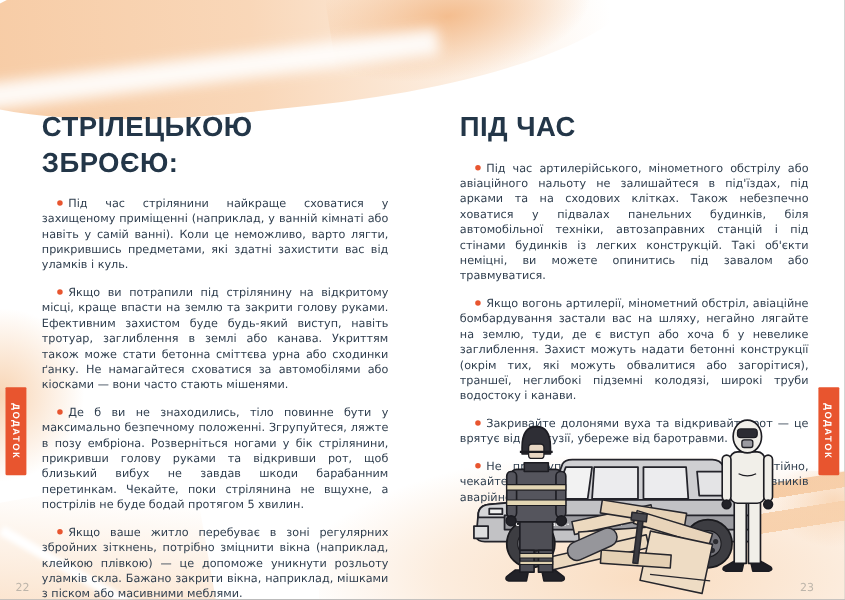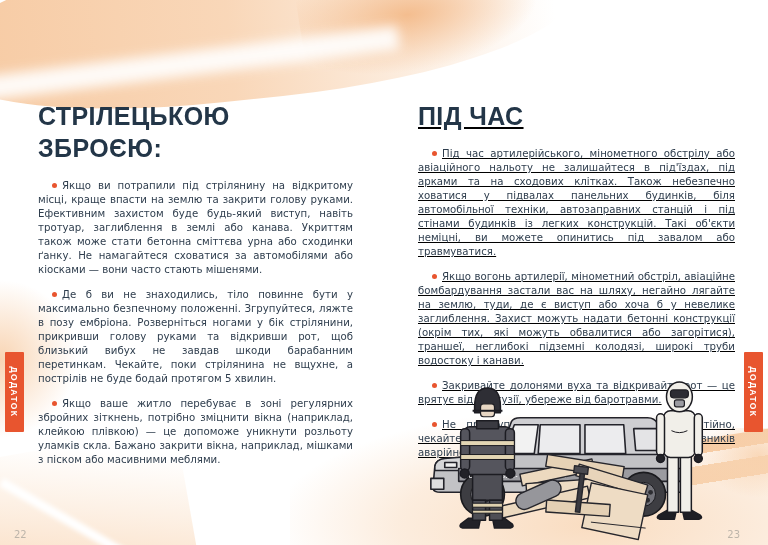--- a/index.html
+++ b/index.html
@@ -42,21 +42,21 @@
     right:-26px;bottom:4px;width:200px;height:100px;transform:rotate(-9deg);
     background:linear-gradient(180deg,rgba(244,193,146,.8) 0 14px,rgba(253,240,229,.2) 14px 26px,rgba(246,201,158,.75) 26px 44px,rgba(253,240,229,0) 44px);
   }
   #tex-right-mid{
     right:-14px;top:428px;width:80px;height:70px;
     background:radial-gradient(ellipse at 70% 40%,rgba(248,209,172,.8) 0%,rgba(248,209,172,0) 70%);
   }
   
   .col{position:absolute;top:100px;}
   #col-left{left:38px;width:331px;}
-  #col-right{left:418px;width:333px;text-decoration:underline;}
+  #col-right{left:418px;width:333px;}
   .title{color:#233648;font-family:"Liberation Sans","DejaVu Sans",sans-serif;
     font-weight:800;font-size:25px;line-height:32px;letter-spacing:.4px;}
   .body-text{margin-top:15px;color:#2e3d4d;font-size:10.2px;line-height:14px;text-align:justify;}
   .body-text p{margin:0 16px 11px 0;text-indent:14px;}
   .bullet{display:inline-block;width:5px;height:5px;border-radius:50%;
     background:#e8552f;margin-right:5px;position:relative;top:-1px;}
   
   .side-tab{position:absolute;top:352px;width:19px;height:80px;background:#e8552f;
     display:flex;align-items:center;justify-content:center;border-radius:1px;}
   #tab-left{left:5px;}
@@ -85,20 +85,21 @@
   <div class="tex" id="tex-bottom"></div>
   <div class="tex" id="tex-bottom-right"></div>
   <div class="tex" id="tex-right-mid"></div>
 
   <div class="col" id="col-left">
     <div class="title">
       <div>СТРІЛЕЦЬКОЮ</div>
       <div>ЗБРОЄЮ:</div>
     </div>
     <div class="body-text">
+      <p><span class="bullet"></span><span>Під час стрілянини найкраще сховатися у захищеному приміщенні (наприклад, у ванній кімнаті або навіть у самій ванні). Коли це неможливо, варто лягти, прикрившись предметами, які здатні захистити вас від уламків і куль.</span></p>
       <p><span class="bullet"></span><span>Якщо ви потрапили під стрілянину на відкритому місці, краще впасти на землю та закрити голову руками. Ефективним захистом буде будь-який виступ, навіть тротуар, заглиблення в землі або канава. Укриттям також може стати бетонна сміттєва урна або сходинки ґанку. Не намагайтеся сховатися за автомобілями або кіосками — вони часто стають мішенями.</span></p>
       <p><span class="bullet"></span><span>Де б ви не знаходились, тіло повинне бути у максимально безпечному положенні. Згрупуйтеся, ляжте в позу ембріона. Розверніться ногами у бік стрілянини, прикривши голову руками та відкривши рот, щоб близький вибух не завдав шкоди барабанним перетинкам. Чекайте, поки стрілянина не вщухне, а пострілів не буде бодай протягом 5 хвилин.</span></p>
       <p><span class="bullet"></span><span>Якщо ваше житло перебуває в зоні регулярних збройних зіткнень, потрібно зміцнити вікна (наприклад, клейкою плівкою) — це допоможе уникнути розльоту уламків скла. Бажано закрити вікна, наприклад, мішками з піском або масивними меблями.</span></p>
     </div>
   </div>
 
   <div class="col" id="col-right">
     <div class="title">
       <div>ПІД ЧАС</div>
     </div>

